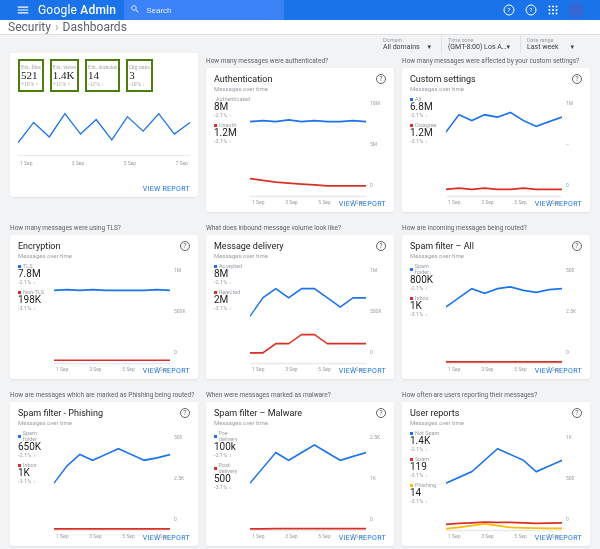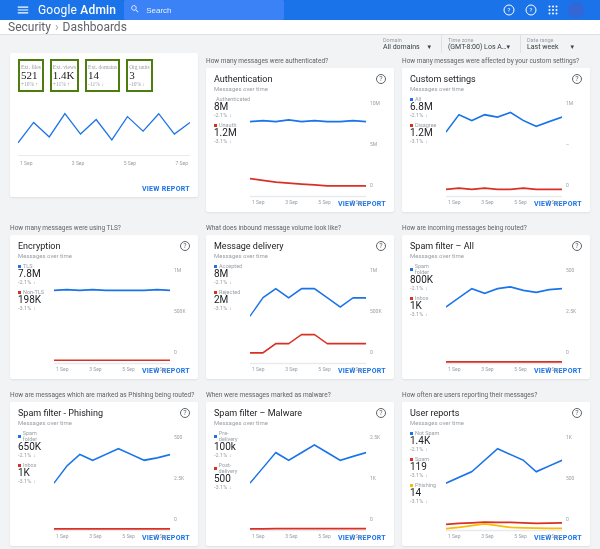--- a/index.html
+++ b/index.html
@@ -34,21 +34,21 @@
   .card .legend { display:flex; flex-direction:column; gap:4px; width:32px; flex:0 0 32px; }
   .leg .ln { font-size:5.5px; color:#9aa0a6; display:flex; align-items:center; gap:2px;}
   .leg .ln .dot { width:3px; height:3px; }
   .leg .lv { font-size:10px; color:#202124; line-height:1; }
   .leg .lt { font-size:5.5px; color:#9aa0a6; display:flex; gap:2px; align-items:center;}
   .chart { flex:1; position:relative; }
   .chart svg { width:100%; height:100%; display:block; }
   .ylabels { width:16px; display:flex; flex-direction:column; justify-content:space-between; font-size:5px; color:#9aa0a6; text-align:left; padding:4px 0 10px 0;}
   .xlabels { display:flex; justify-content:space-between; font-size:5px; color:#9aa0a6; padding:0 2px; margin-top:1px;}
   .card .foot { display:flex; justify-content:flex-end; padding-top:2px; }
-  .view { font-size:7px; color:#1a73e8; font-weight:700; letter-spacing:.3px; cursor:pointer;text-align:center; }
+  .view { font-size:7px; color:#1a73e8; font-weight:400; letter-spacing:.3px; cursor:pointer;text-align:center; }
   .stats-row { display:flex; gap:6px; }
   .stat { border:2px solid #4d7c0f; padding:3px 1px; flex:0 0 auto;font-family:Liberation Serif, serif; }
   .stat .sn { font-size:5.5px; color:#9aa0a6; }
   .stat .sv { font-size:11px; color:#202124; line-height:1; }
   .stat .st { font-size:5.5px; color:#9aa0a6; }
   .single-chart { flex:1; position:relative; }
   .trend-up::after { content:"↑"; font-size:5px; }
   .trend-down::after { content:"↓"; font-size:5px; }
 </style>
 </head>

